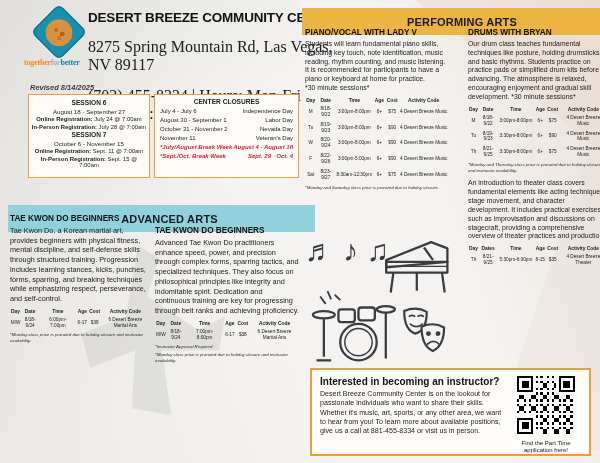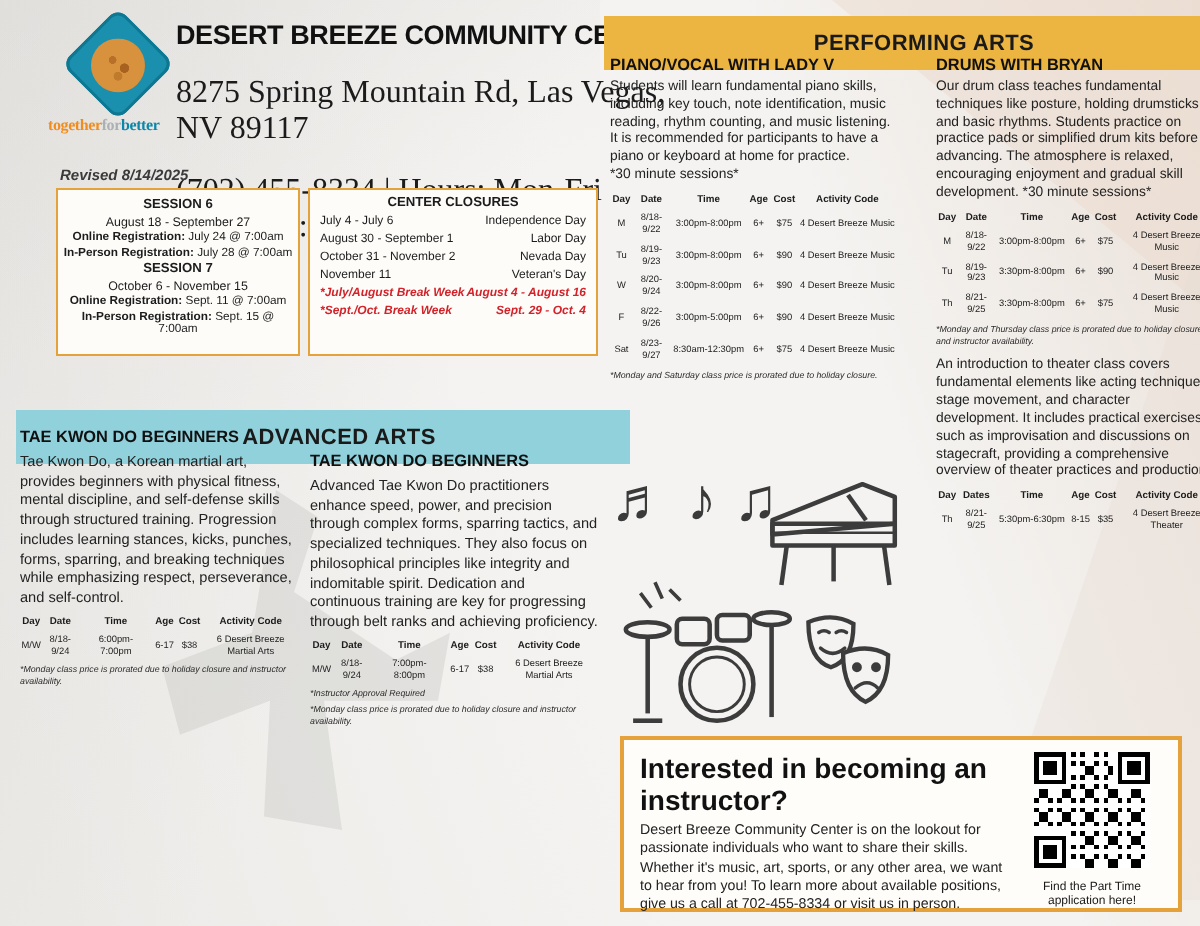--- a/index.html
+++ b/index.html
@@ -71,21 +71,21 @@
   .tk-para{font-size:7.3px;line-height:1.33;}
 
   
   .illus{position:absolute;left:303px;top:238px;width:148px;height:128px;}
   .illus svg{position:absolute;}
   .notes-glyphs{position:absolute;left:2px;top:-4px;font-size:30px;color:#3a3a3a;}
 
   
   .instructor-box{position:absolute;left:310px;top:368px;width:281px;height:88px;border:2px solid #e5a23a;background:#fefdfa;box-sizing:border-box;padding:6px 8px;display:flex;gap:8px;}
   .inst-text{flex:1;}
-  .inst-title{font-size:14px;font-weight:bold;margin-bottom:3px;color:#111;}
+  .inst-title{font-size:10px;font-weight:bold;margin-bottom:3px;color:#111;}
   .inst-body{font-size:7.1px;line-height:1.32;color:#222;}
   .inst-qr-wrap{width:70px;text-align:center;}
   .qr{width:58px;height:58px;margin:0 auto;background:#fff;}
   .qr-caption{font-size:6px;margin-top:2px;line-height:1.2;white-space:pre-line;color:#1a1a1a;}
 </style>
 </head>
 <body>
 
 <div class="page">
 
@@ -390,21 +390,21 @@
           </tbody>
         </table>
       </div>
     <div class="footnote">*Instructor Approval Required</div>
     <div class="footnote">*Monday class price is prorated due to holiday closure and instructor availability.</div>
   </div>
 
   <div class="instructor-box">
     <div class="inst-text">
       <div class="inst-title">Interested in becoming an instructor?</div>
-      <div class="inst-body">Desert Breeze Community Center is on the lookout for passionate individuals who want to share their skills. Whether it's music, art, sports, or any other area, we want to hear from you! To learn more about available positions, give us a call at 702-455-8334 or visit us in person.</div>
+      <div class="inst-body">Desert Breeze Community Center is on the lookout for passionate individuals who want to share their skills. Whether it's music, art, sports, or any other area, we want to hear from you! To learn more about available positions, give us a call at 881-455-8334 or visit us in person.</div>
     </div>
     <div class="inst-qr-wrap">
       <svg class="qr" id="qr-svg" viewBox="0 0 25 25" shape-rendering="crispEdges">
           <rect width="25" height="25" fill="#fff"></rect>
           <rect x="8" y="0" width="1" height="1" fill="#000"></rect>
           <rect x="10" y="0" width="1" height="1" fill="#000"></rect>
           <rect x="13" y="0" width="1" height="1" fill="#000"></rect>
           <rect x="15" y="0" width="1" height="1" fill="#000"></rect>
           <rect x="8" y="2" width="1" height="1" fill="#000"></rect>
           <rect x="10" y="2" width="1" height="1" fill="#000"></rect>

